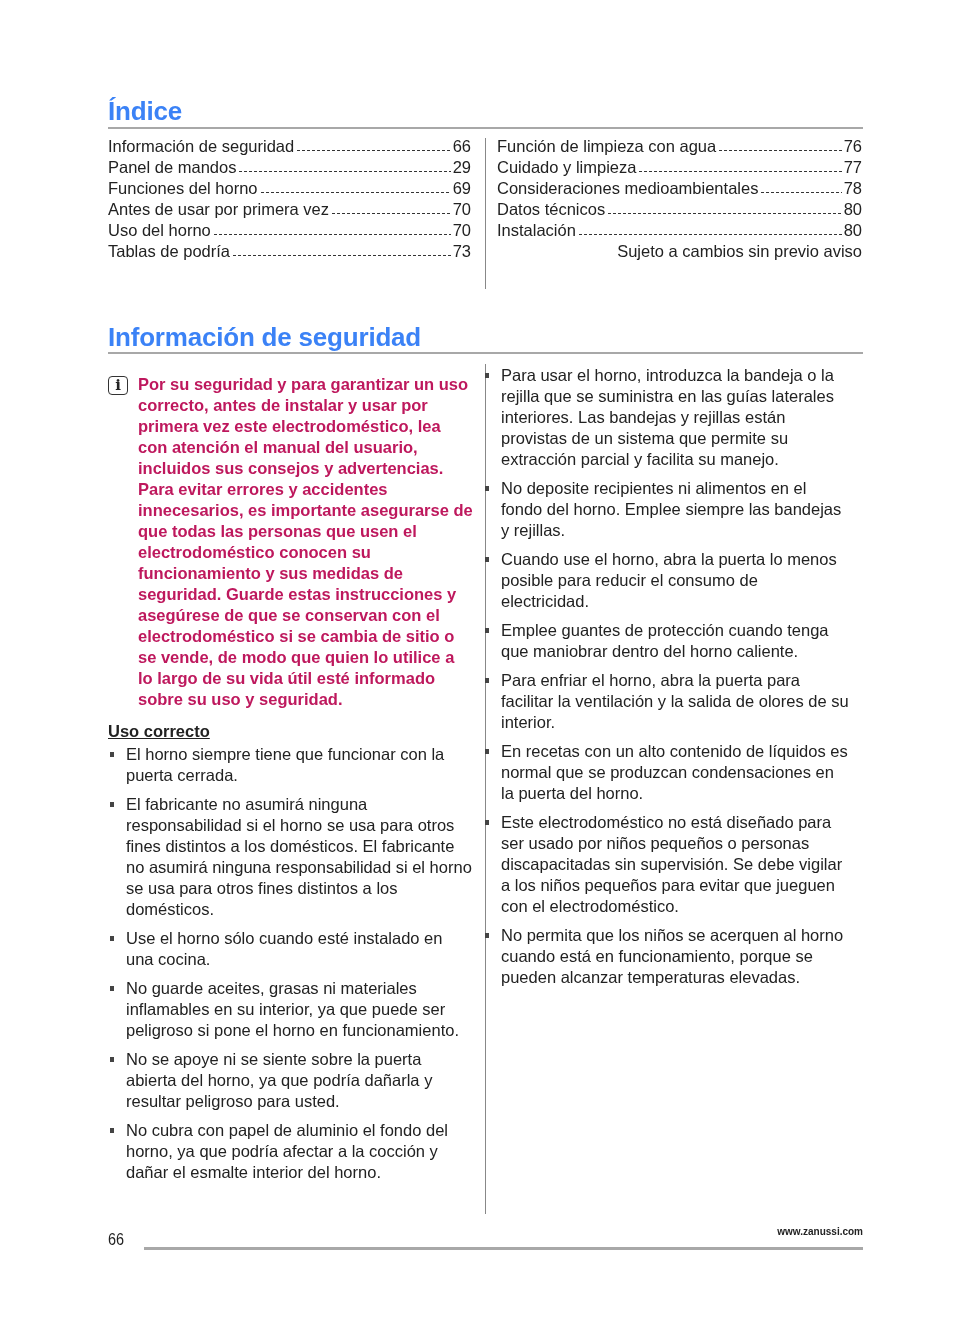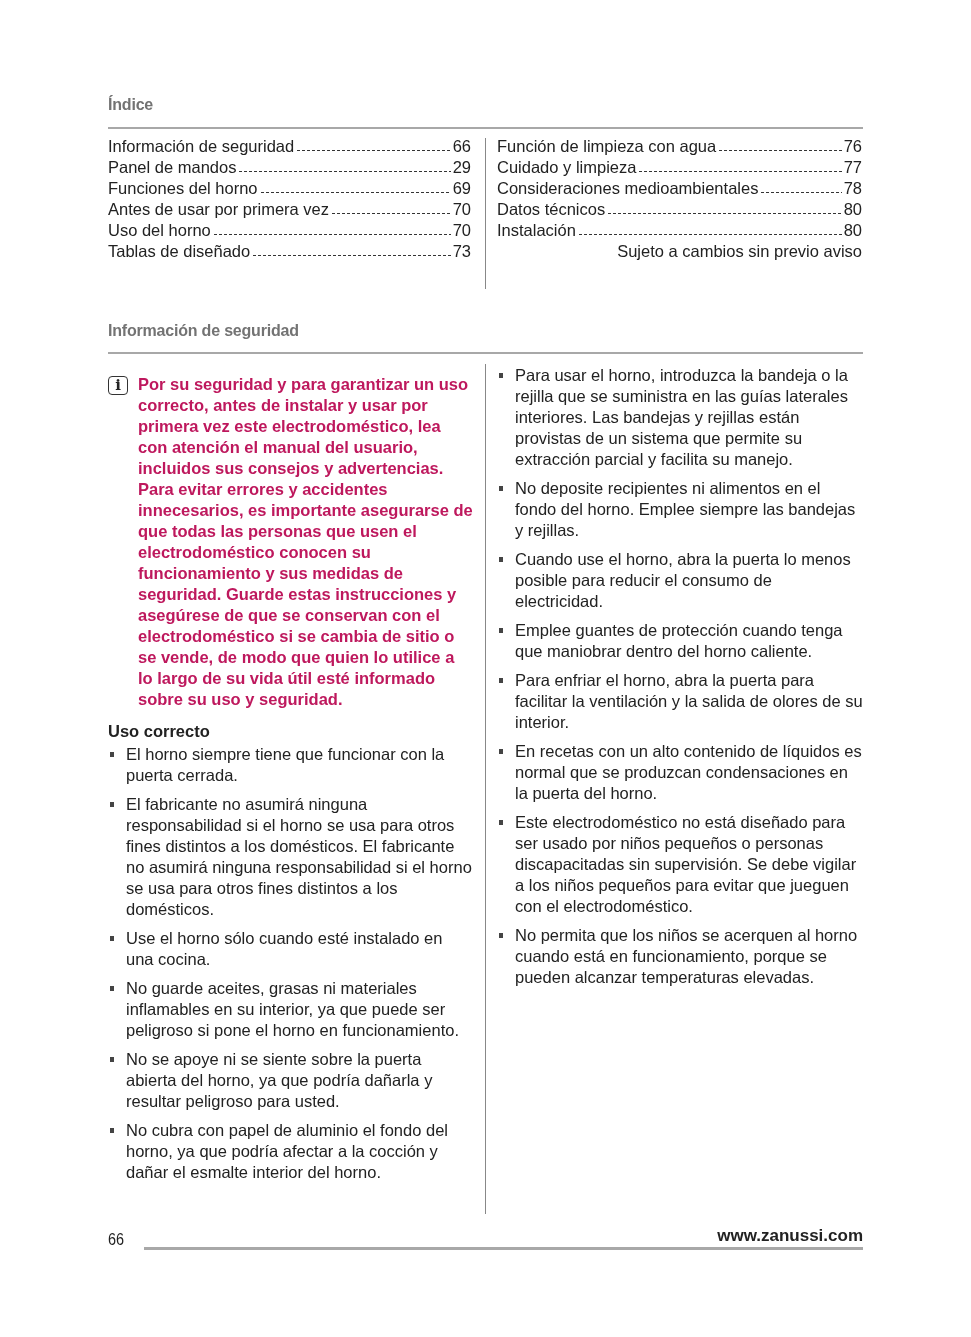--- a/index.html
+++ b/index.html
@@ -3,22 +3,22 @@
 <meta charset="utf-8">
 <style>
   html, body { margin: 0; padding: 0; background: #ffffff; }
   body {
     width: 971px; height: 1337px; position: relative; overflow: hidden;
     font-family: "Liberation Sans", sans-serif; color: #1a1a1a;
   }
 
   
   .h1 {
-    position: absolute; left: 108px; font-weight: bold; font-size: 16px;
-    color: #737373; letter-spacing: -0.2px;
+    position: absolute; left: 108px; font-weight: bold; font-size: 26px;
+    color: #3b82f6; letter-spacing: -0.2px;
   }
   .h1-rule { position: absolute; left: 108px; width: 755px; height: 2px; background: #a8a8a8; }
 
   
   .toc-col { position: absolute; font-size: 16.5px; line-height: 21px; color: #222; }
   .toc-row { display: flex; align-items: baseline; white-space: nowrap; height: 21px; }
   .toc-title { flex: 0 0 auto; }
   .toc-dots {
     flex: 1 1 auto; margin: 0 2px 0 3px; height: 1px; align-self: flex-end;
     margin-bottom: 6px;
@@ -32,30 +32,30 @@
   
   .col { position: absolute; font-size: 16.5px; line-height: 21px; color: #222; }
   .info-block { position: relative; padding-left: 30px; }
   .info-icon {
     position: absolute; left: 0; top: 2px; width: 20px; height: 19px;
     border: 1.5px solid #333; border-radius: 4px; box-sizing: border-box;
     font-family: "DejaVu Serif", serif; font-weight: bold; font-size: 15px;
     line-height: 16px; text-align: center; color: #222;
   }
   .info-text { font-weight: bold; color: #be185d; }
-  .subhead { font-weight: bold; margin-top: 10px; margin-bottom: 2px; }
+  .subhead { font-weight: bold; margin-top: 10px; margin-bottom: 2px; text-decoration: underline; }
   ul.bullets { list-style: none; margin: 0; padding: 0; }
   ul.bullets li { position: relative; padding-left: 18px; margin-bottom: 8px; }
   ul.bullets li::before {
     content: ""; position: absolute; left: 2px; top: 8px; width: 4px; height: 5px; background: #444;
   }
 
   
   .footer-page { position: absolute; left: 108px; top: 1230px; font-size: 17px; color: #222; transform: scaleX(0.85); transform-origin: left; }
-  .footer-url { position: absolute; right: 108px; top: 1226px; font-size: 17px; font-weight: bold; color: #222; }
+  .footer-url { position: absolute; right: 108px; top: 1226px; font-size: 10px; font-weight: bold; color: #222; }
   .footer-rule { position: absolute; left: 144px; width: 719px; top: 1247px; height: 3px; background: #a8a8a8; }
 </style>
 </head>
 <body>
 
 <div class="h1" style="top:96px;">Índice</div>
 <div class="h1-rule" style="top:127px;"></div>
 
 <div class="toc-col" style="left:108px; top:136px; width:363px;">
   <div class="toc-row">
@@ -77,21 +77,21 @@
       <span class="toc-title">Antes de usar por primera vez</span>
       <span class="toc-dots"></span>
       <span class="toc-page">70</span>
     </div>
   <div class="toc-row">
       <span class="toc-title">Uso del horno</span>
       <span class="toc-dots"></span>
       <span class="toc-page">70</span>
     </div>
   <div class="toc-row">
-      <span class="toc-title">Tablas de diseñado</span>
+      <span class="toc-title">Tablas de podría</span>
       <span class="toc-dots"></span>
       <span class="toc-page">73</span>
     </div>
 </div>
 
 <div class="vrule" style="left:485px; top:138px; height:151px;"></div>
 
 <div class="toc-col" style="left:497px; top:136px; width:365px;">
   <div class="toc-row">
       <span class="toc-title">Función de limpieza con agua</span>
@@ -135,21 +135,21 @@
     <li>El fabricante no asumirá ninguna responsabilidad si el horno se usa para otros fines distintos a los domésticos. El fabricante no asumirá ninguna responsabilidad si el horno se usa para otros fines distintos a los domésticos.</li>
     <li>Use el horno sólo cuando esté instalado en una cocina.</li>
     <li>No guarde aceites, grasas ni materiales inflamables en su interior, ya que puede ser peligroso si pone el horno en funcionamiento.</li>
     <li>No se apoye ni se siente sobre la puerta abierta del horno, ya que podría dañarla y resultar peligroso para usted.</li>
     <li>No cubra con papel de aluminio el fondo del horno, ya que podría afectar a la cocción y dañar el esmalte interior del horno.</li>
   </ul>
 </div>
 
 <div class="vrule" style="left:485px; top:364px; height:850px;"></div>
 
-<div class="col" style="left:497px; top:365px; width:366px;">
+<div class="col" style="left:483px; top:365px; width:366px;">
   <ul class="bullets">
     <li>Para usar el horno, introduzca la bandeja o la rejilla que se suministra en las guías laterales interiores. Las bandejas y rejillas están provistas de un sistema que permite su extracción parcial y facilita su manejo.</li>
     <li>No deposite recipientes ni alimentos en el fondo del horno. Emplee siempre las bandejas y rejillas.</li>
     <li>Cuando use el horno, abra la puerta lo menos posible para reducir el consumo de electricidad.</li>
     <li>Emplee guantes de protección cuando tenga que maniobrar dentro del horno caliente.</li>
     <li>Para enfriar el horno, abra la puerta para facilitar la ventilación y la salida de olores de su interior.</li>
     <li>En recetas con un alto contenido de líquidos es normal que se produzcan condensaciones en la puerta del horno.</li>
   </ul>
   <ul class="bullets">
     <li>Este electrodoméstico no está diseñado para ser usado por niños pequeños o personas discapacitadas sin supervisión. Se debe vigilar a los niños pequeños para evitar que jueguen con el electrodoméstico.</li>

